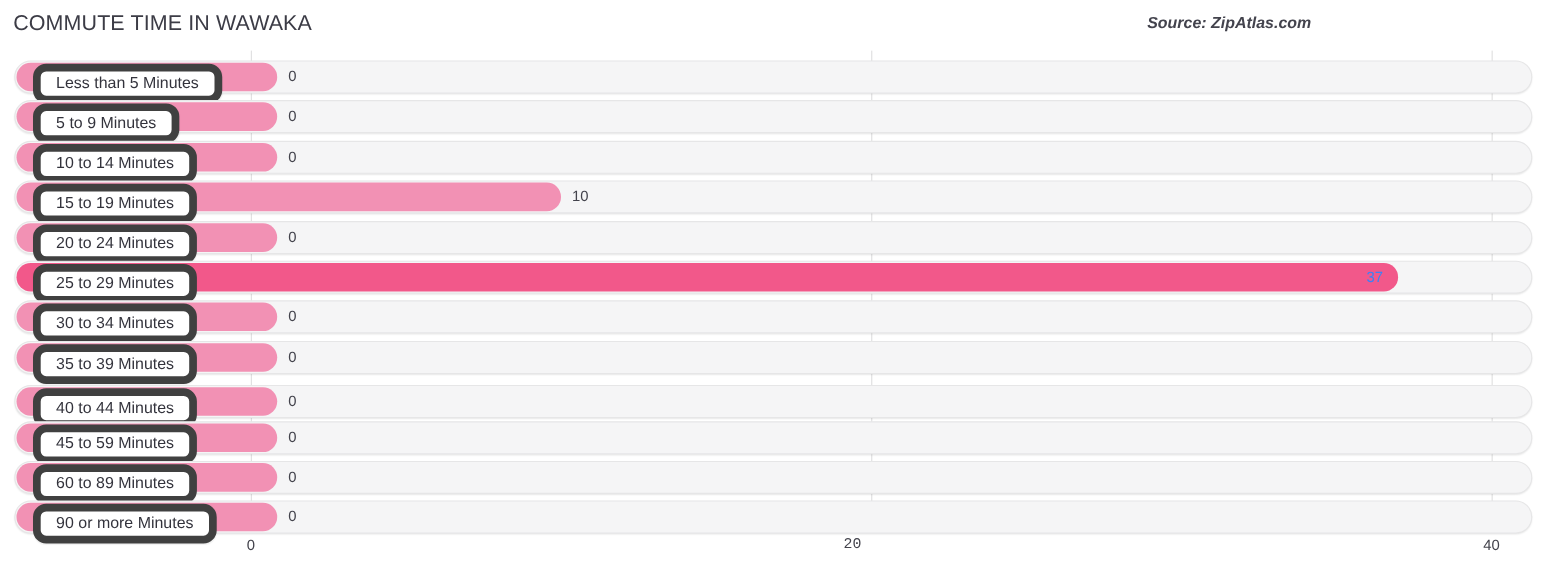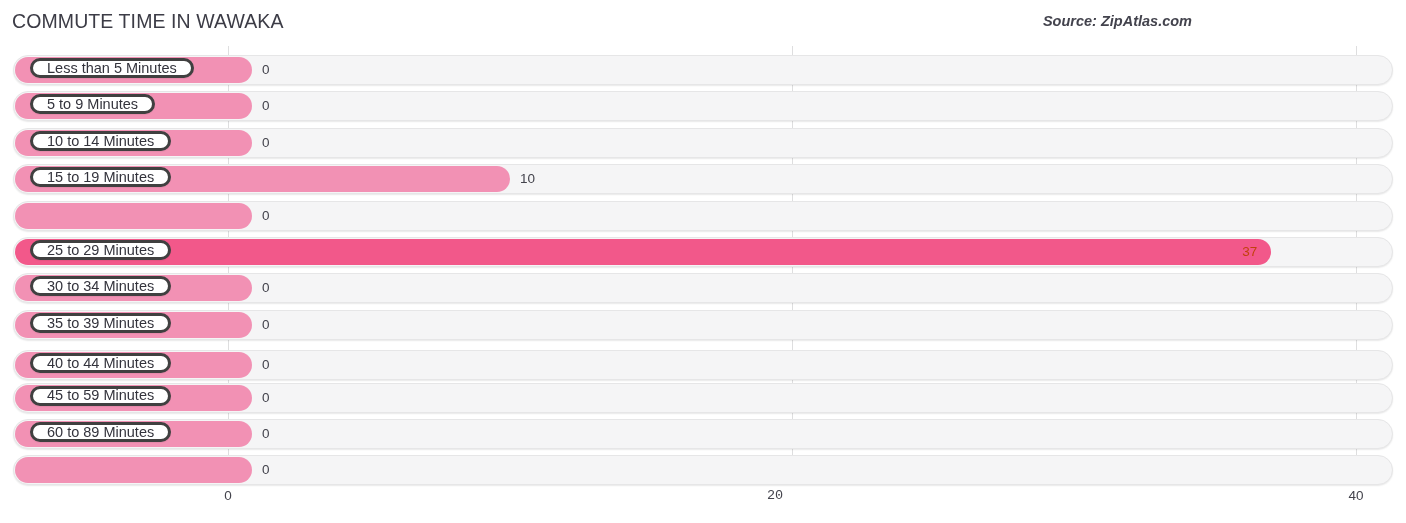--- a/index.html
+++ b/index.html
@@ -97,23 +97,23 @@
     border-radius: 13px;
     box-sizing: border-box;
   }
   .bar-lite { background: #f291b4; }
   .bar-bold { background: #f2588a; }
 
   .pill {
     position: absolute;
     left: 30px;
     top: 3px;
-    height: 20px;
+    height: 36px;
     background: #ffffff;
-    border: 3px solid #404040;
+    border: 7px solid #404040;
     border-radius: 12px;
     display: flex;
     align-items: center;
     padding: 0 14px;
     box-sizing: border-box;
     white-space: nowrap;
     box-shadow: 0 1px 1px rgba(0,0,0,0.06);
   }
   .pill-label {
     font-size: 14.5px;
@@ -125,21 +125,21 @@
     position: absolute;
     top: 7px;
     font-size: 13.5px;
     color: #43434c;
     white-space: nowrap;
   }
   .value-in {
     position: absolute;
     top: 7px;
     font-size: 13.5px;
-    color: #c2410c;
+    color: #3b82f6;
     white-space: nowrap;
     text-align: right;
   }
 
   
   #axis {
     position: absolute;
     left: 0;
     top: 483px;
     width: 1406px;
@@ -197,20 +197,23 @@
         <div class="track"></div>
         <div class="bar bar-lite" style="width: 495px;"></div>
         <div class="pill">
           <span class="pill-label">15 to 19 Minutes</span>
         </div>
         <div class="value-out" style="left: 520px;">10</div>
       </div>
       <div class="row" style="top: 154.6px;">
         <div class="track"></div>
         <div class="bar bar-lite" style="width: 237px;"></div>
+        <div class="pill">
+          <span class="pill-label">20 to 24 Minutes</span>
+        </div>
         <div class="value-out" style="left: 262px;">0</div>
       </div>
       <div class="row" style="top: 191px;">
         <div class="track"></div>
         <div class="bar bar-bold" style="width: 1256.4px;"></div>
         <div class="pill">
           <span class="pill-label">25 to 29 Minutes</span>
         </div>
         <div class="value-in" style="left: 1233.4px; width: 24px;">37</div>
       </div>
@@ -250,20 +253,23 @@
         <div class="track"></div>
         <div class="bar bar-lite" style="width: 237px;"></div>
         <div class="pill">
           <span class="pill-label">60 to 89 Minutes</span>
         </div>
         <div class="value-out" style="left: 262px;">0</div>
       </div>
       <div class="row" style="top: 409.4px;">
         <div class="track"></div>
         <div class="bar bar-lite" style="width: 237px;"></div>
+        <div class="pill">
+          <span class="pill-label">90 or more Minutes</span>
+        </div>
         <div class="value-out" style="left: 262px;">0</div>
       </div>
     </div>
 </div>
 
 <div id="axis">
     <div class="tick-label" style="left: 228px;">0</div>
     <div class="tick-label" style="left: 775px; font-family: Liberation Mono, monospace;">20</div>
     <div class="tick-label" style="left: 1356px;">40</div>
   </div>

